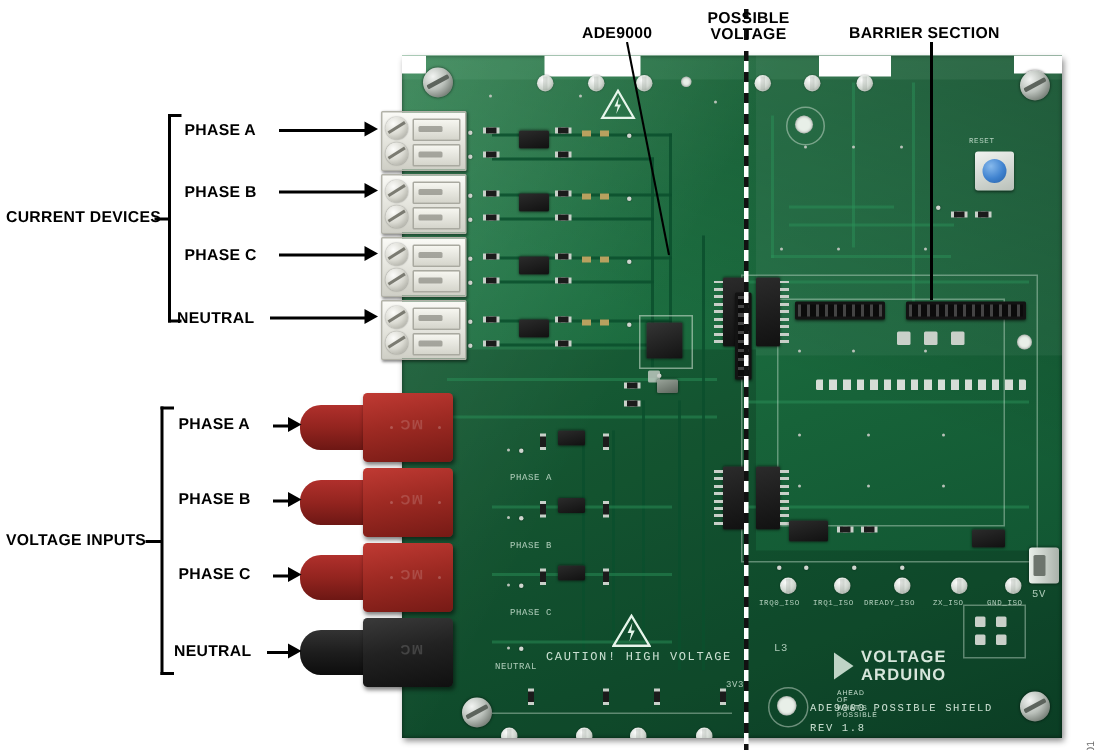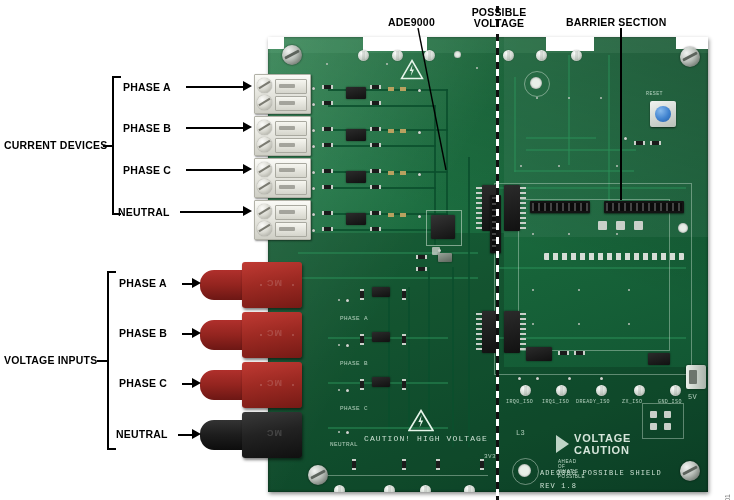--- a/index.html
+++ b/index.html
@@ -397,21 +397,21 @@
   <div class="pad" style="left:382px;top:386px;width:7px;height:7px;"></div>
   <div class="pad" style="left:396px;top:386px;width:7px;height:7px;"></div>
   <div class="silkbox" style="left:374px;top:366px;width:40px;height:34px;"></div>
 
   <div class="usb" style="left:418px;top:328px;"></div>
   <div class="silk" style="left:420px;top:356px;font-size:7px;">5V</div>
 
   <div class="adi">
     <div class="tri" style="left:288px;top:398px;"></div>
     <div class="nm1" style="left:306px;top:395px;">VOLTAGE</div>
-    <div class="nm2" style="left:306px;top:407px;">CAUTION</div>
+    <div class="nm2" style="left:306px;top:407px;">ARDUINO</div>
     <div class="tag" style="left:290px;top:422px;">AHEAD OF WHAT'S POSSIBLE</div>
   </div>
   <div class="silk-lg" style="left:272px;top:432px;font-size:7px;">ADE9000 POSSIBLE SHIELD</div>
   <div class="silk-lg" style="left:272px;top:445px;font-size:7px;">REV 1.8</div>
   <div class="silk" style="left:248px;top:392px;font-size:7px;">L3</div>
 
   <div class="via-sm" style="left:58px;top:26px;"></div>
   <div class="via-sm" style="left:118px;top:26px;"></div>
   <div class="via-sm" style="left:208px;top:30px;"></div>
   <div class="via-sm" style="left:268px;top:60px;"></div>

